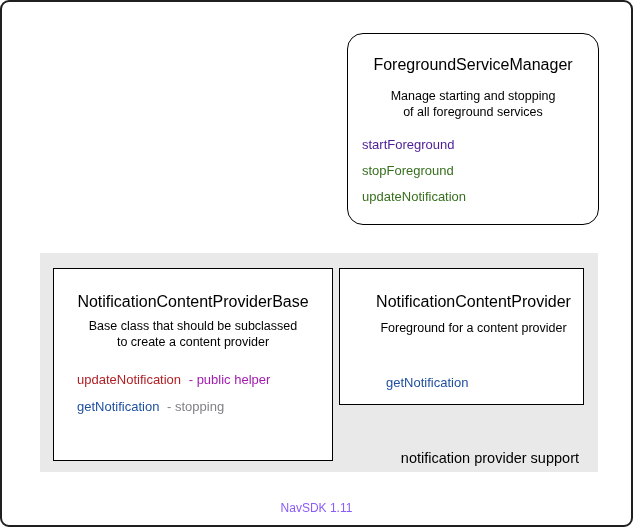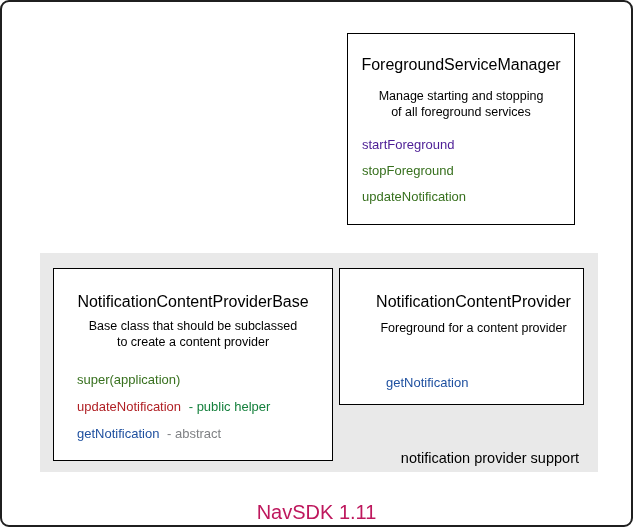--- a/index.html
+++ b/index.html
@@ -48,21 +48,21 @@
     white-space: nowrap;
   }
   .method .note { margin-left: 4px; }
 
   #box-navigation-api { left: 76px; top: 76px; width: 197px; height: 147px; }
   #box-navigation-api .box-title { margin-top: 13px; }
   #box-navigation-api .box-desc  { margin-top: 9px; }
   #box-navigation-api .methods   { margin-top: 22px; padding-left: 13px; }
   #box-navigation-api .method + .method { margin-top: 9px; }
 
-  #box-foreground-service-manager { left: 345px; top: 31px; width: 228px; height: 192px; }
+  #box-foreground-service-manager { left: 345px; top: 31px; width: 252px; height: 192px; border-radius: 16px; }
   #box-foreground-service-manager .box-title { margin-top: 21px; }
   #box-foreground-service-manager .box-desc  { margin-top: 14px; }
   #box-foreground-service-manager .methods   { margin-top: 16px; padding-left: 14px; }
   #box-foreground-service-manager .method + .method { margin-top: 9px; }
 
   #box-notification-content-provider-base { left: 51px; top: 266px; width: 280px; height: 193px; }
   #box-notification-content-provider-base .box-title { margin-top: 23px; }
   #box-notification-content-provider-base .box-desc  { margin-top: 7px; }
   #box-notification-content-provider-base .methods   { margin-top: 21px; padding-left: 23px; }
   #box-notification-content-provider-base .method + .method { margin-top: 10px; }
@@ -79,22 +79,22 @@
     font-size: 14.5px;
     color: #000;
     white-space: nowrap;
   }
   .caption {
     position: absolute;
     top: 499px;
     left: 0;
     width: 100%;
     text-align: center;
-    font-size: 20px;
-    color: #be185d;
+    font-size: 12px;
+    color: #8b5cf6;
   }
 </style>
 </head>
 <body>
 
 <div class="frame">
 
   <div class="group-bg" style="background-color: rgb(233, 233, 233);"></div>
 
 
@@ -118,29 +118,26 @@
   </div>
 
   <div class="box" id="box-notification-content-provider-base">
     <div class="box-title">NotificationContentProviderBase</div>
     <div class="box-desc">
       <div>Base class that should be subclassed</div>
       <div>to create a content provider</div>
     </div>
     <div class="methods">
       <div class="method">
-        <span style="color: rgb(55, 112, 30);">super(application)</span>
-      </div>
-      <div class="method">
         <span style="color: rgb(176, 31, 36);">updateNotification</span>
-        <span class="note" style="color: #15803d; margin-top: 42px;">- public helper</span>
+        <span class="note" style="color: #a21caf; margin-top: 42px;">- public helper</span>
       </div>
       <div class="method">
         <span style="color: rgb(29, 79, 159);">getNotification</span>
-        <span class="note" style="color: rgb(127, 129, 132);">- abstract</span>
+        <span class="note" style="color: rgb(127, 129, 132);">- stopping</span>
       </div>
     </div>
   </div>
 
   <div class="box" id="box-notification-content-provider">
     <div class="box-title">NotificationContentProvider</div>
     <div class="box-desc">
       <div>Foreground for a content provider</div>
     </div>
     <div class="methods">

